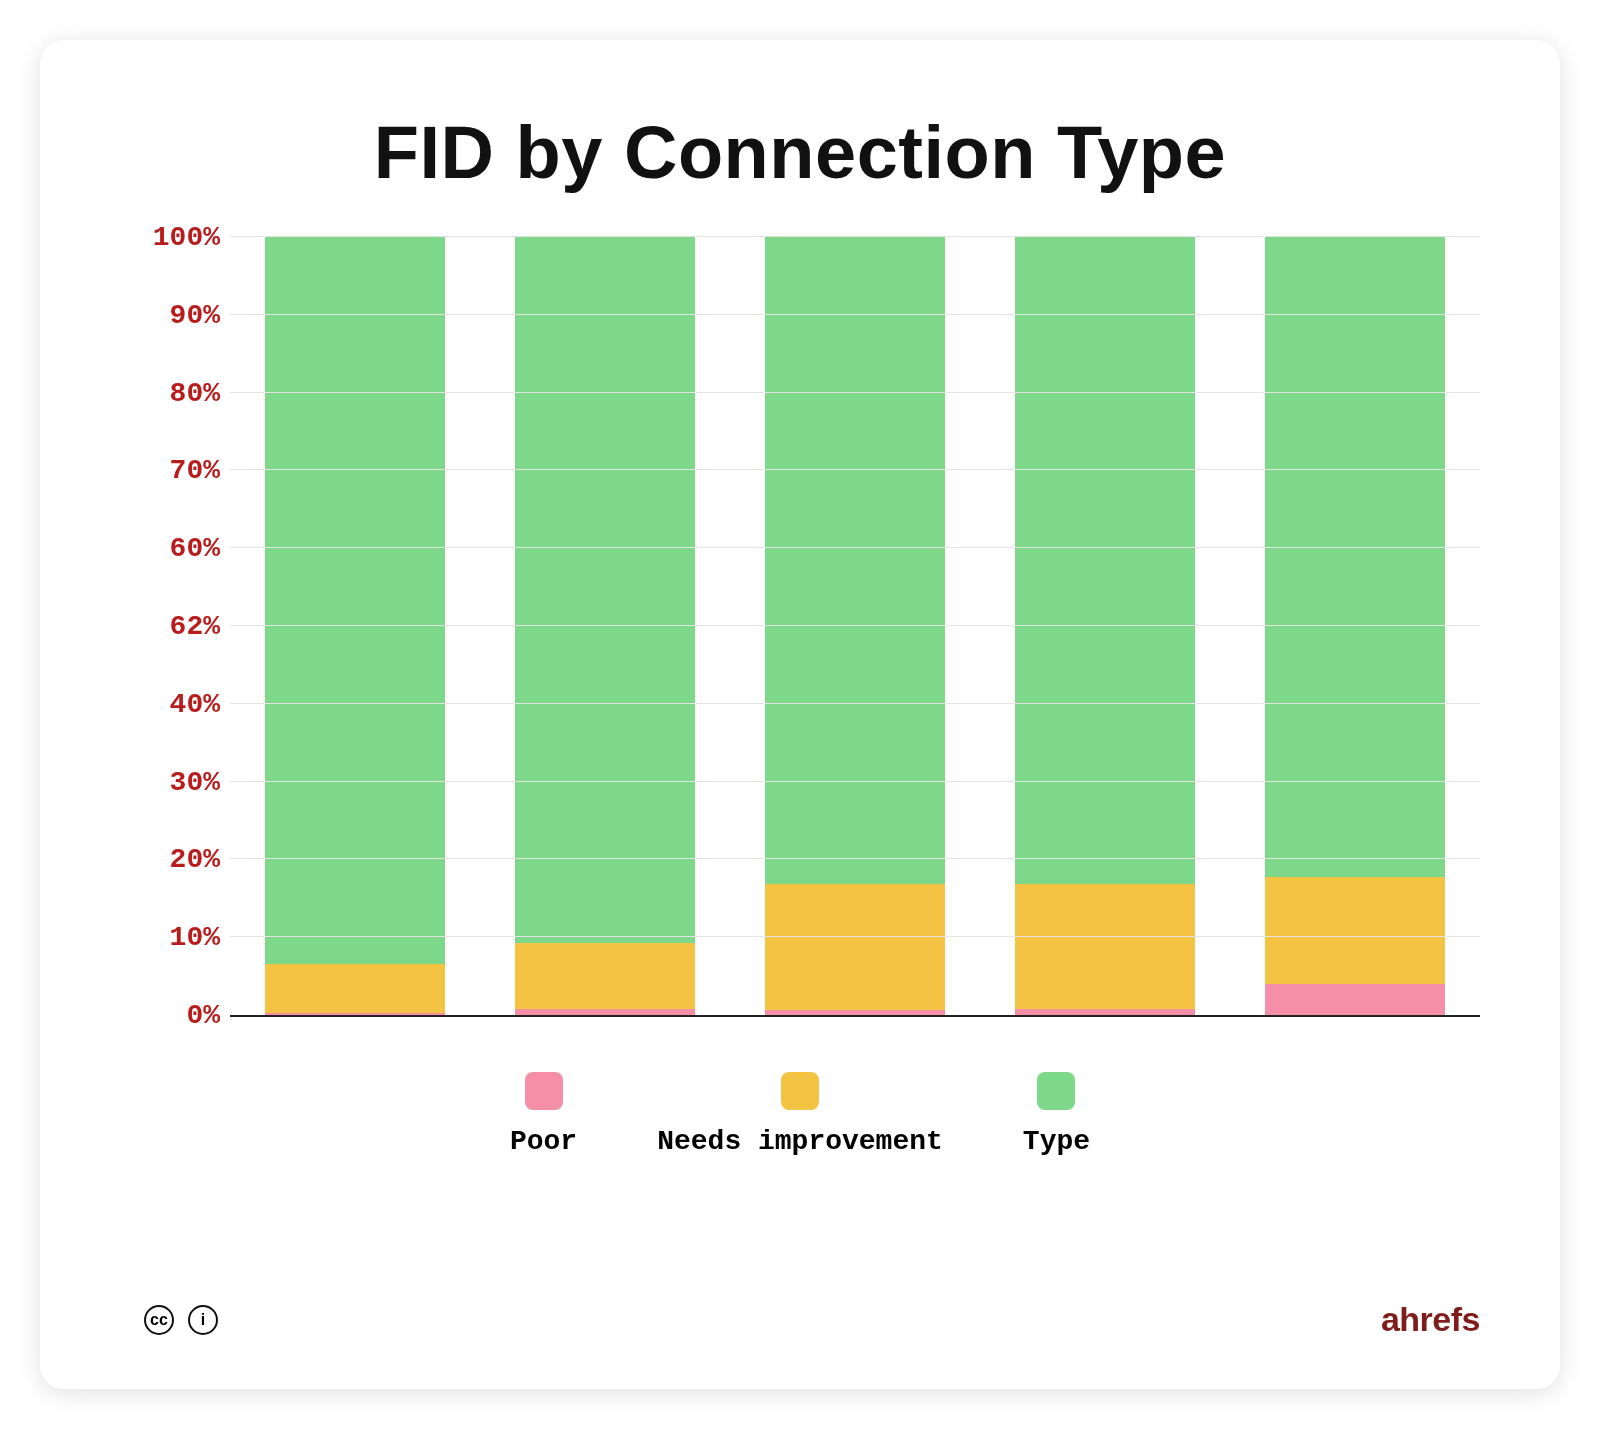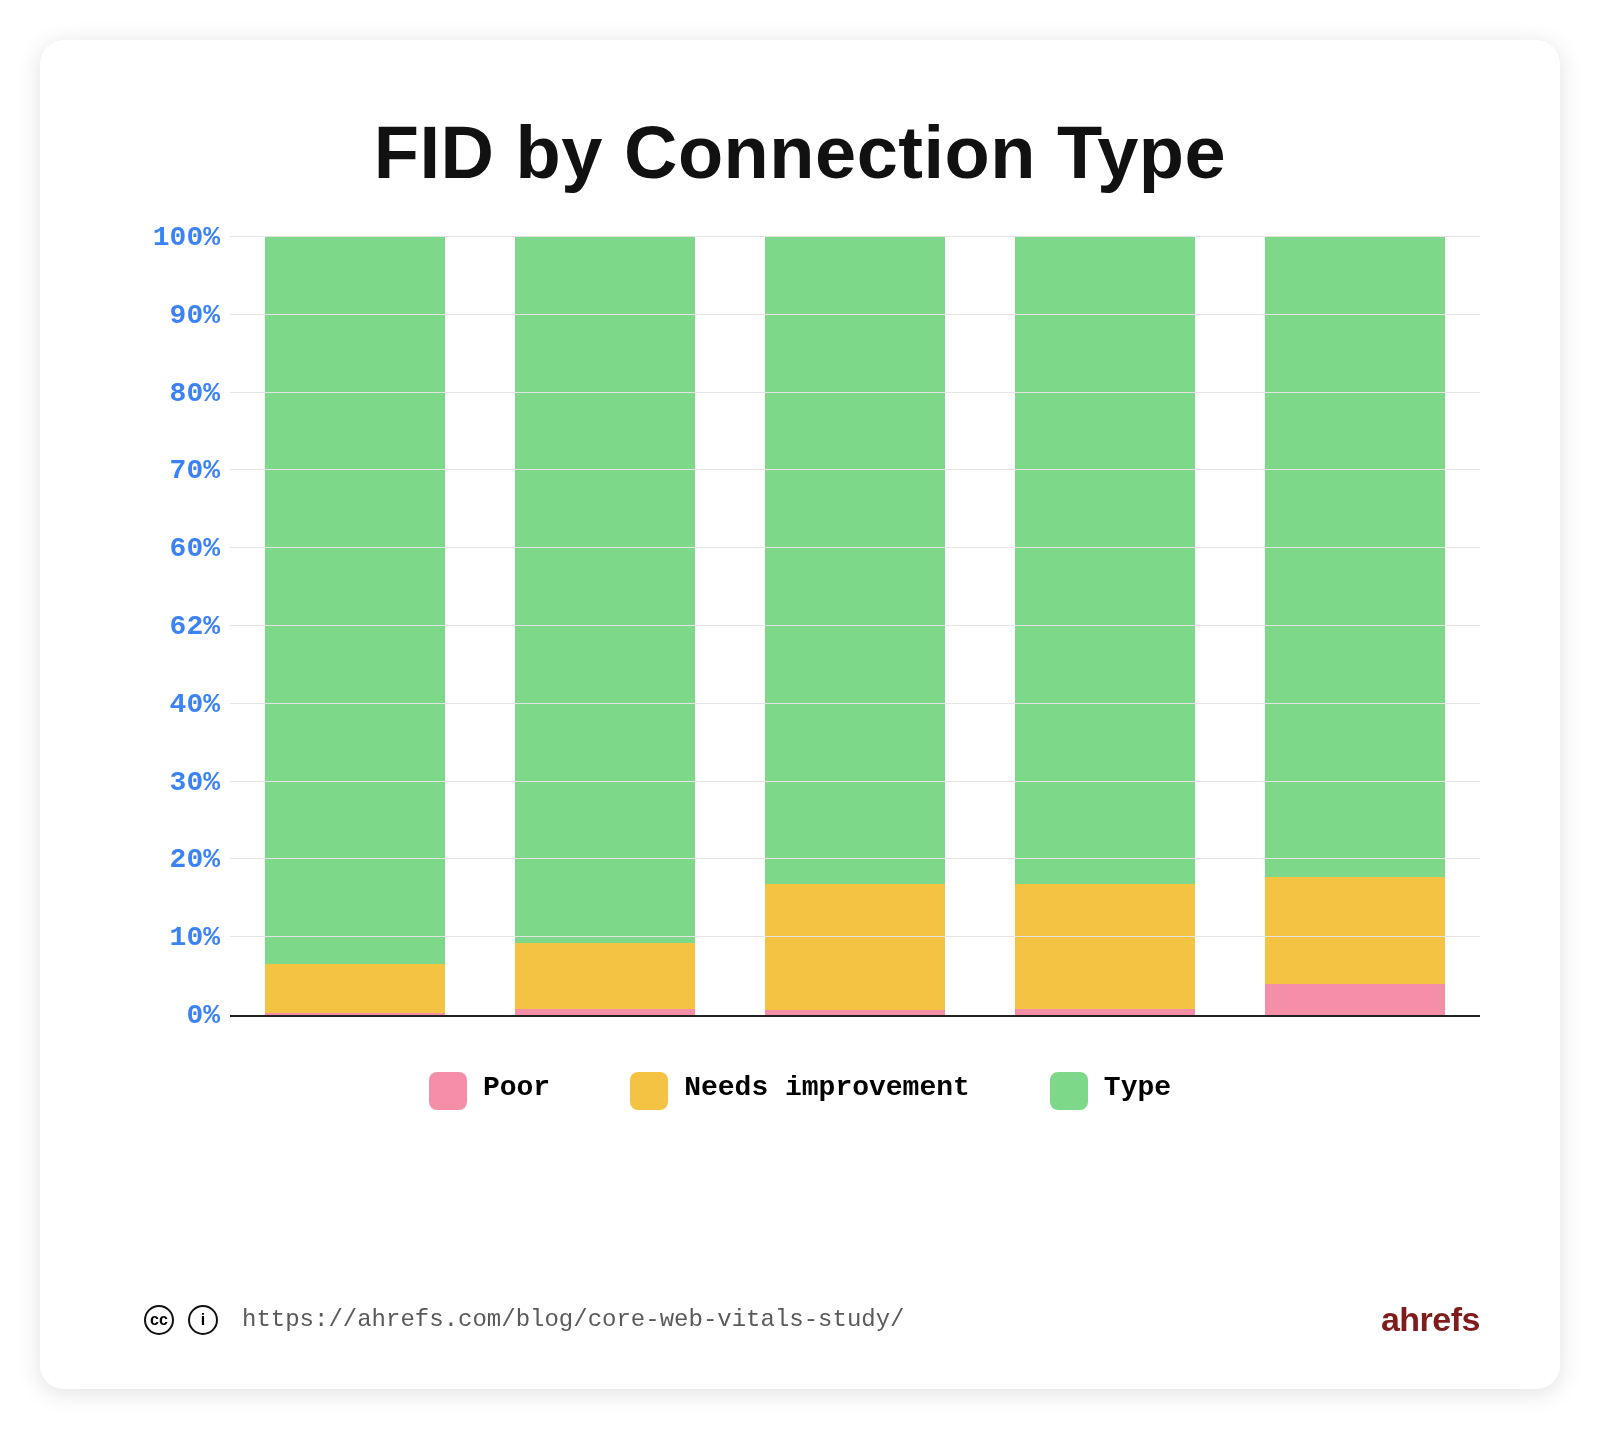--- a/index.html
+++ b/index.html
@@ -34,21 +34,21 @@
     left: 0; right: 0;
     border-top: 1px solid #e4e4e4;
   }
   .ytick {
     position: absolute;
     left: -110px;
     width: 100px;
     text-align: right;
     font-size: 28px;
     font-weight: 600;
-    color: #3b82f6;
+    color: #b91c1c;
     transform: translateY(-50%);
     font-family: "Courier New", Consolas, monospace;
   }
   .bars {
     position: absolute;
     left: 0; right: 0; top: 0; bottom: 0;
     display: flex;
     justify-content: space-around;
     align-items: flex-end;
   }
@@ -78,21 +78,21 @@
     font-family: "Courier New", Consolas, monospace;
     color: #111;
     white-space: nowrap;
   }
   .legend {
     display: flex;
     justify-content: center;
     gap: 80px;
     margin-top: 55px;
   }
-  .legend-item { display: flex; align-items: flex-start; gap: 16px; }
+  .legend-item { display: flex; align-items: center; gap: 16px; flex-direction: column; }
   .swatch { width: 38px; height: 38px; border-radius: 8px; }
   .legend-label { font-size: 28px; font-weight: 700; font-family: "Courier New", Consolas, monospace; }
   .footer {
     position: absolute;
     left: 80px; right: 80px; bottom: 50px;
     display: flex;
     align-items: center;
     justify-content: space-between;
   }
   .footer-left { display: flex; align-items: center; gap: 14px; margin-left: 24px; }
@@ -192,17 +192,16 @@
         <span class="swatch" style="background:#7dd88a"></span>
         <span class="legend-label">Type</span>
       </div>
     </div>
   </div>
 
   <div class="footer">
     <div class="footer-left">
       <span class="cc-icon">cc</span>
       <span class="cc-icon">i</span>
-      <span class="footer-url">https://ahrefs.com/blog/core-web-vitals-study/</span>
     </div>
     <div class="brand">ahrefs</div>
   </div>
 </div>
 
 </body></html>

